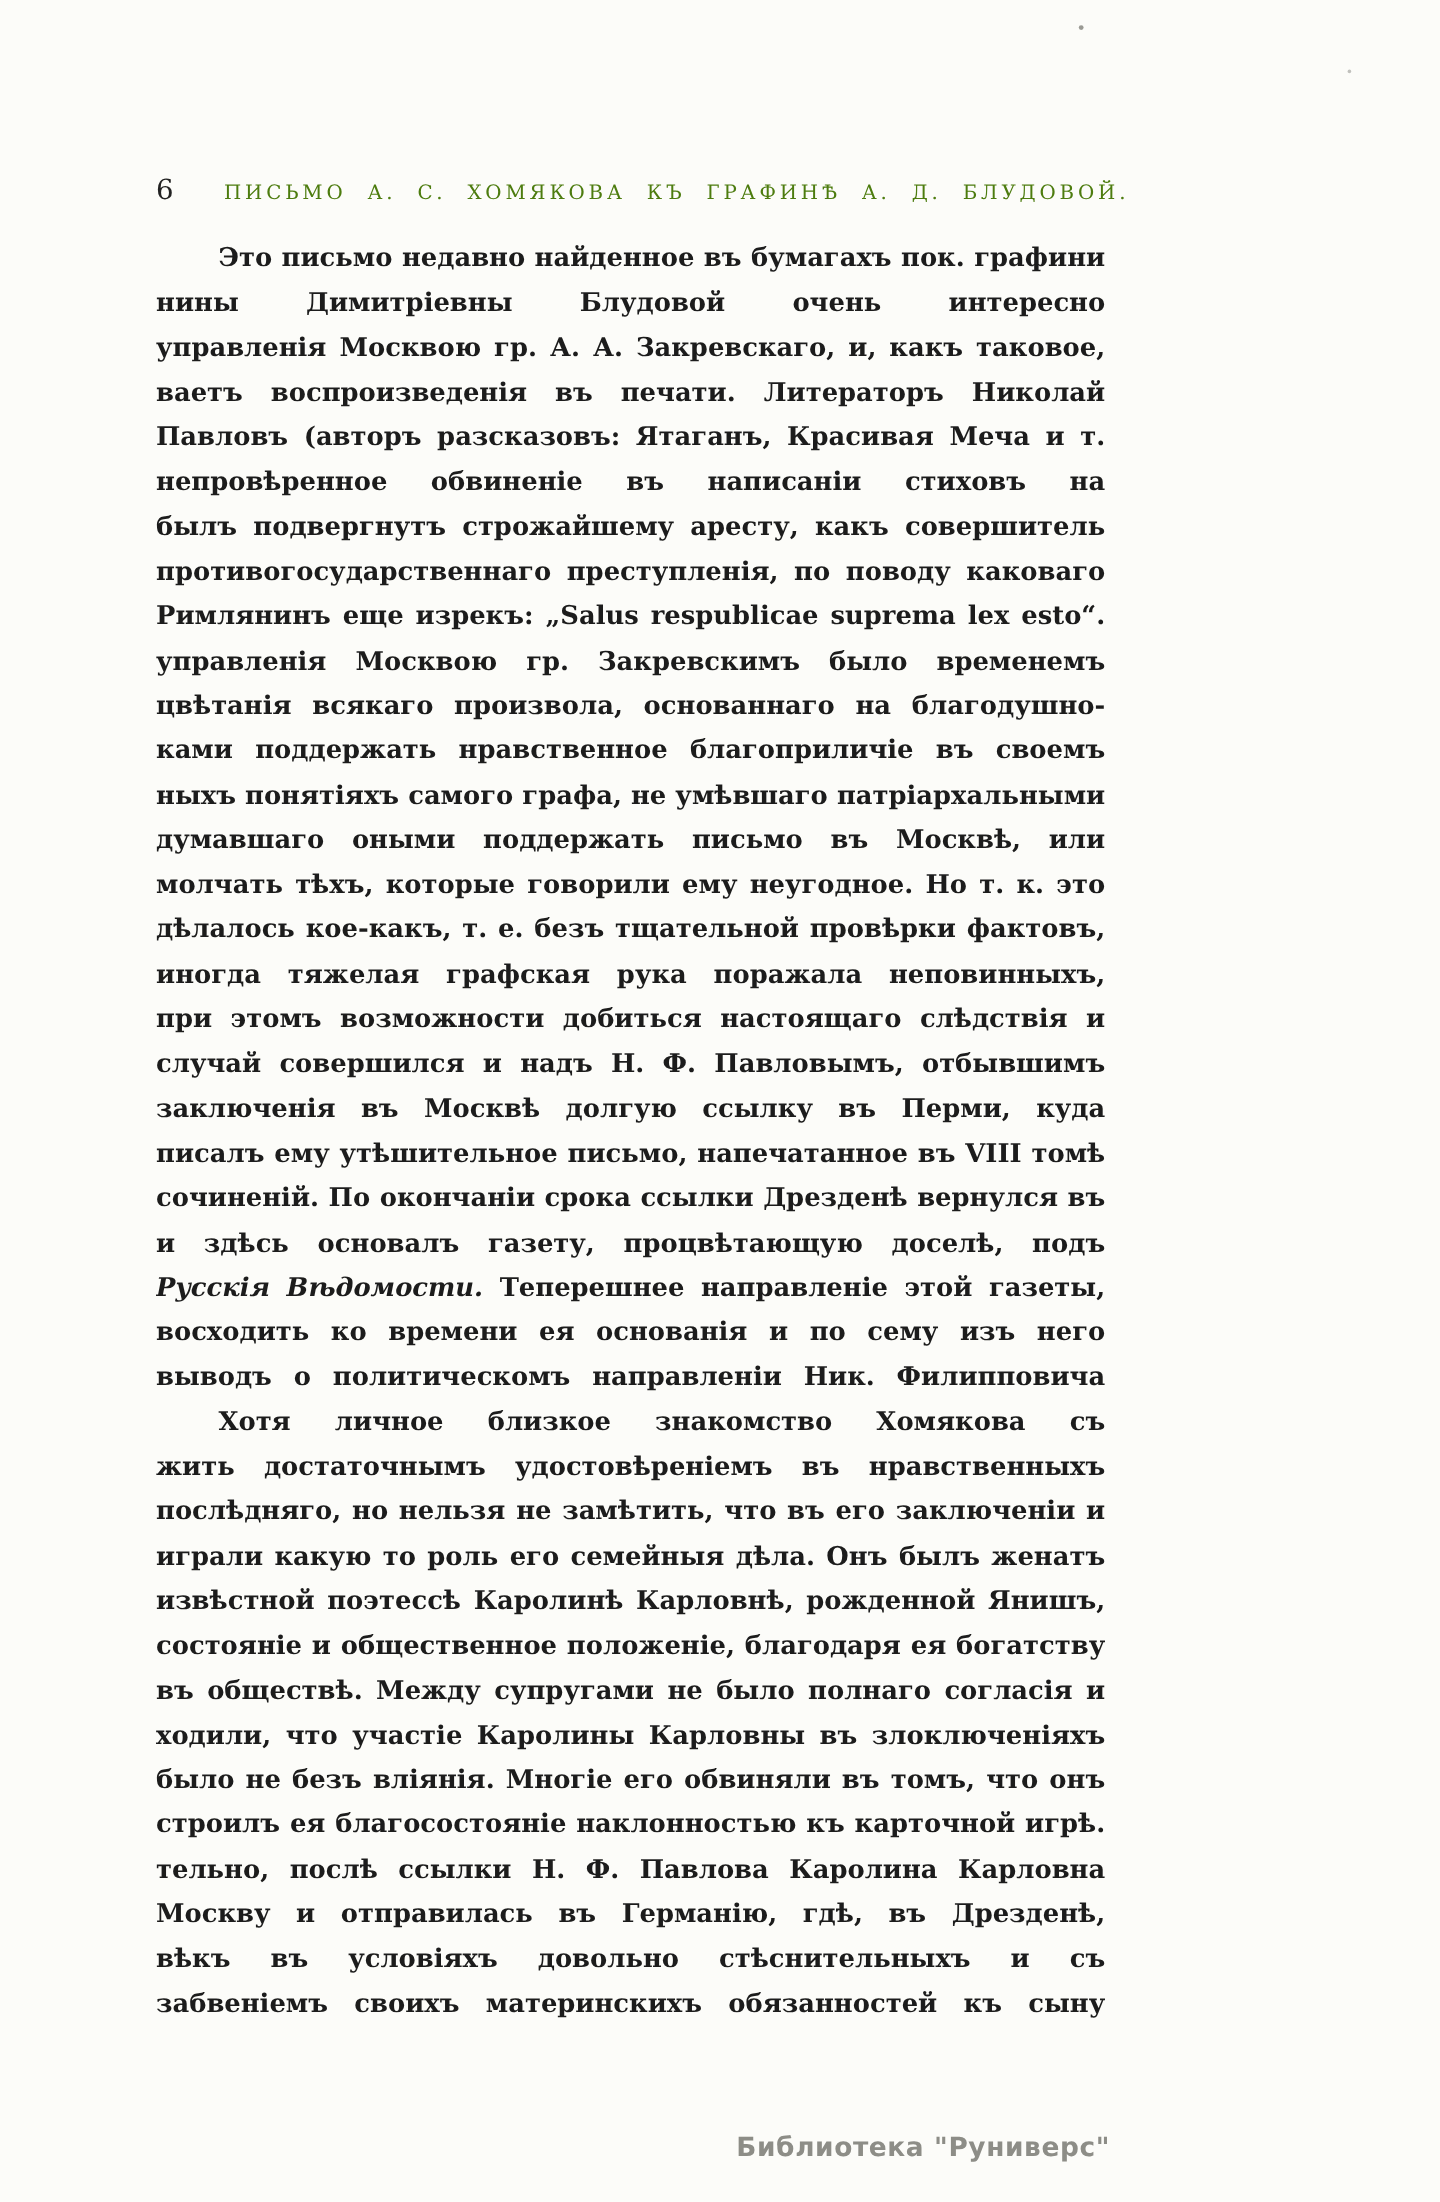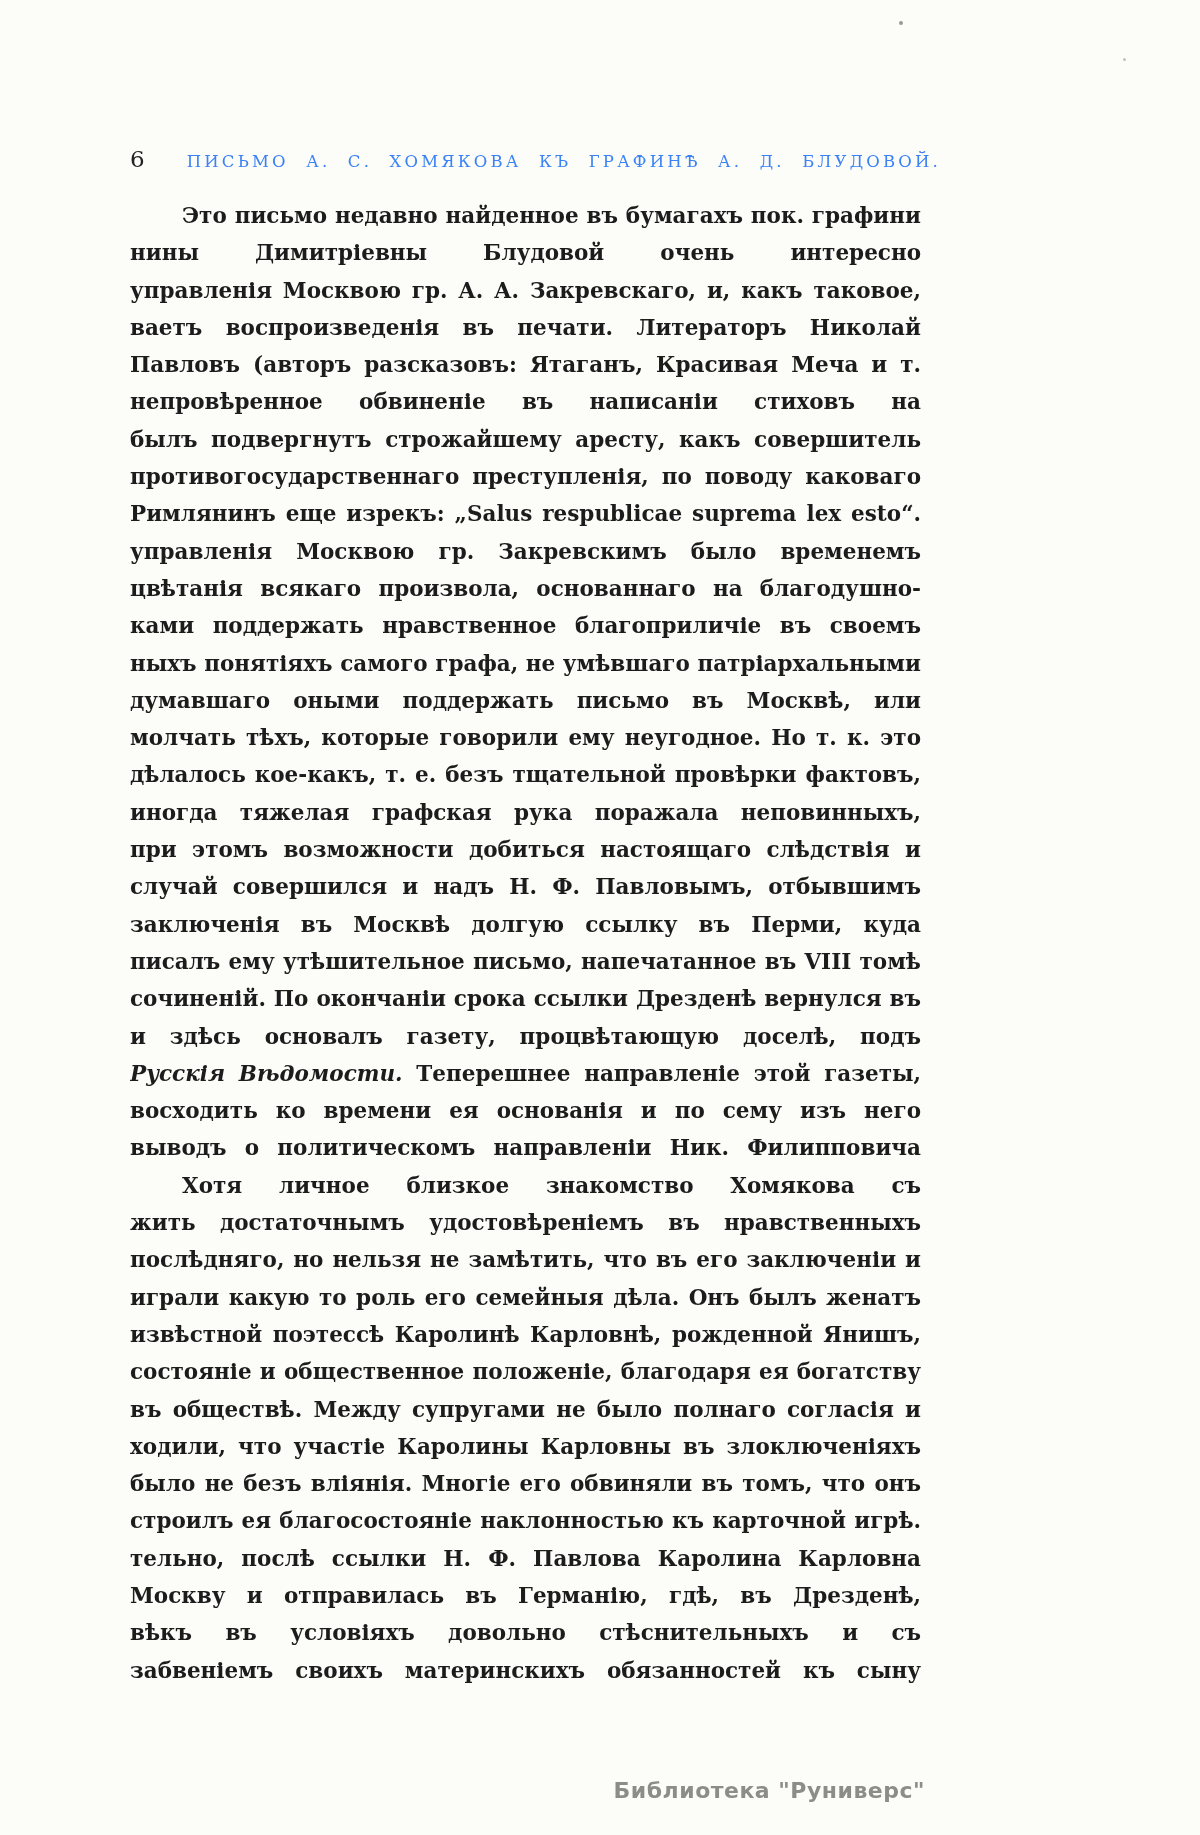--- a/index.html
+++ b/index.html
@@ -28,21 +28,21 @@
     font-size: 23px;
     color: #222;
   }
   .running-head {
     flex: 1;
     text-align: left;
     padding-left: 42px;
     font-size: 16.5px;
     letter-spacing: 3.2px;
     word-spacing: 9px;
-    color: #3b82f6;
+    color: #4d7c0f;
     white-space: nowrap;
   }
   .text-block {
     position: absolute;
     left: 130px;
     top: 197px;
     width: 791px;
     font-size: 21.5px;
   }
   .para { margin: 0; }

